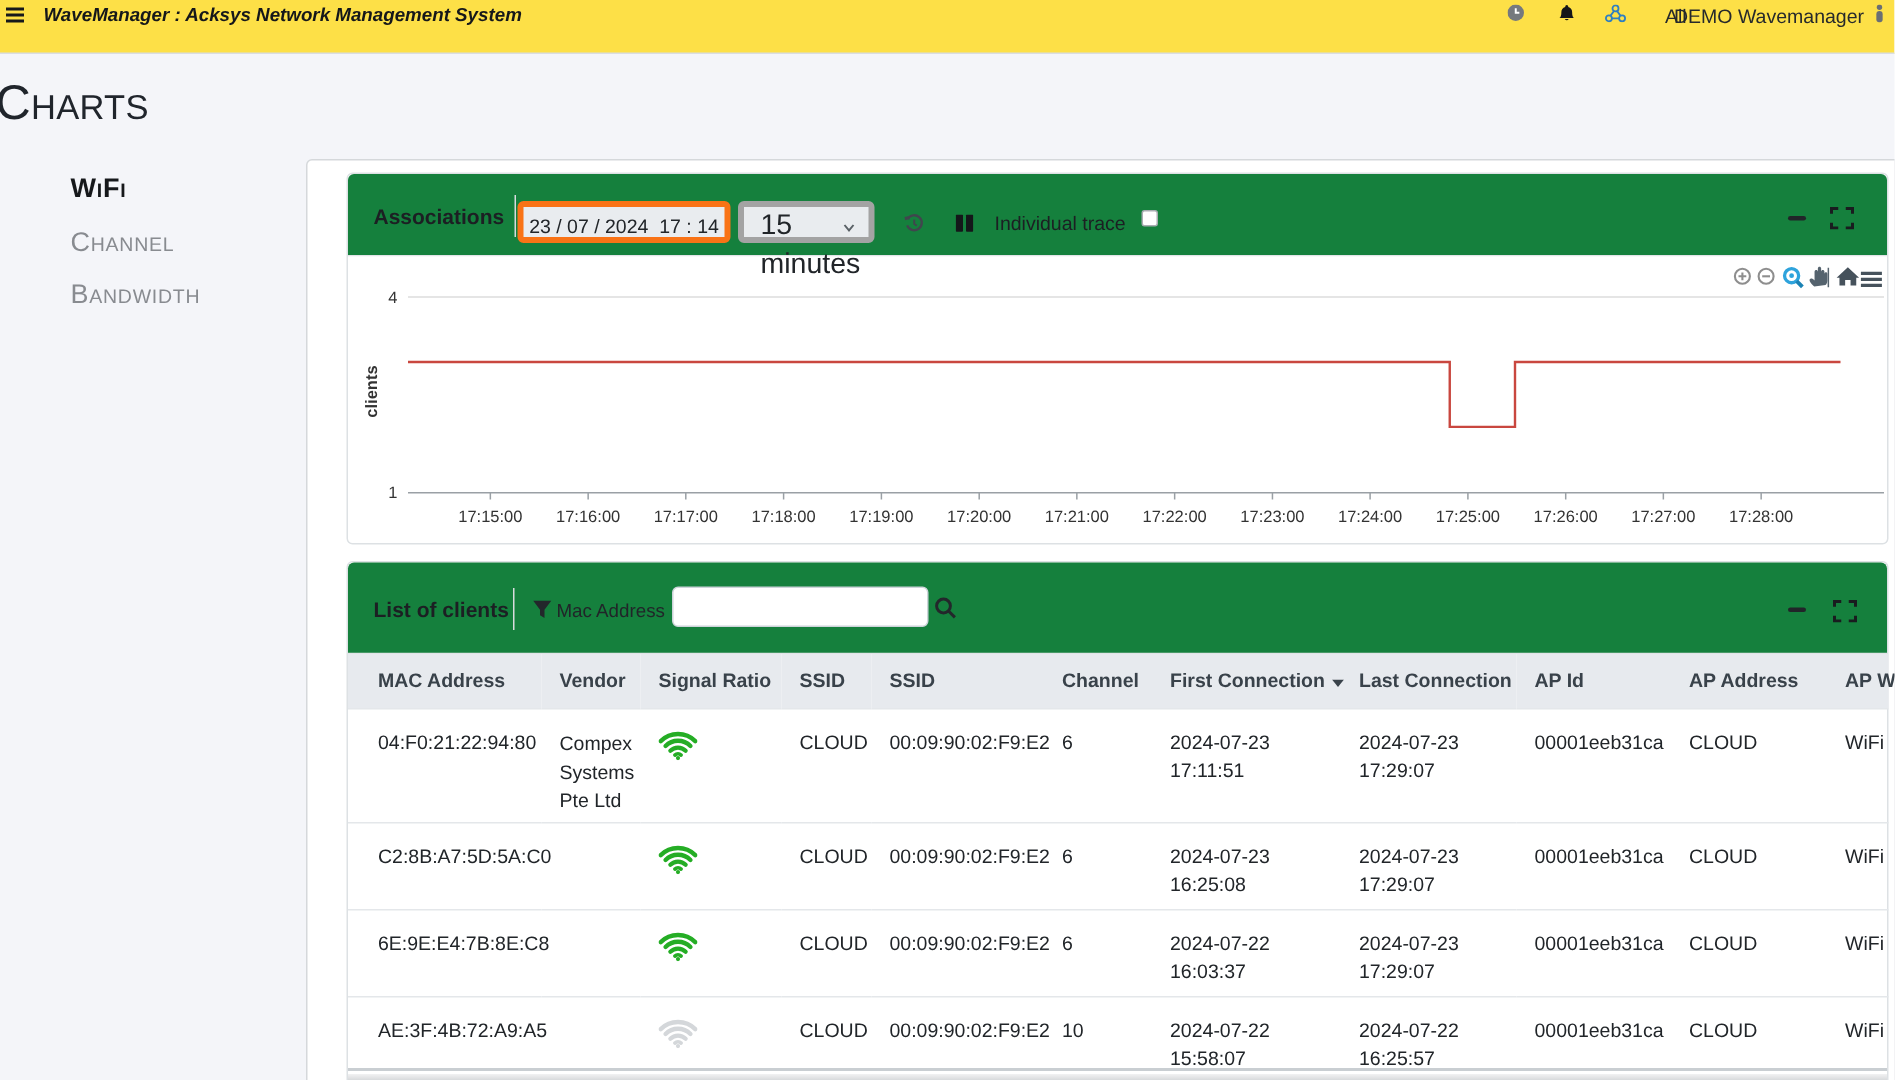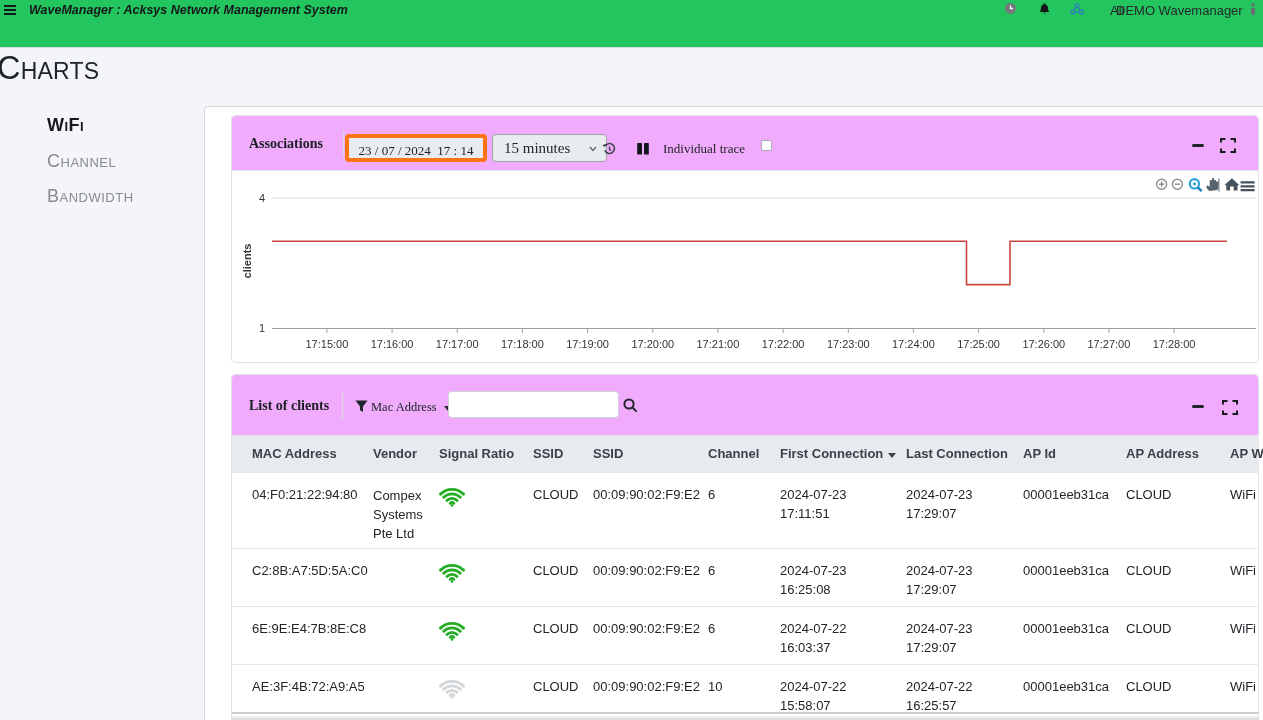--- a/index.html
+++ b/index.html
@@ -1,40 +1,40 @@
 <!DOCTYPE html>
 <html><head>
 <meta charset="utf-8">
 <style>
   * { margin:0; padding:0; box-sizing:border-box; }
   html,body { width:1263px; height:720px; overflow:hidden; }
   body { font-family:"Liberation Sans", sans-serif; background:#f4f5f9; position:relative; color:#212529; }
   
-  .topbar { position:absolute; left:0; top:0; width:1263px; height:48px; background:#22c55e; border-bottom:1px solid #dadde1; }
+  .topbar { position:absolute; left:0; top:0; width:1263px; height:36px; background:#fde047; border-bottom:1px solid #dadde1; }
   .burger { position:absolute; left:4px; top:5px; width:12px; height:10px; }
   .burger div { height:1.6px; background:#16181b; margin-bottom:2.4px; }
   .brand { position:absolute; left:29px; top:3px; font-size:12.5px; font-weight:bold; font-style:italic; color:#15171a; }
   .tb-ico { position:absolute; top:3px; }
   .tb-txt { position:absolute; top:3px; font-size:13px; color:#26292c; }
   
   .h-charts { position:absolute; left:-3px; top:50px; font-size:32.5px; font-variant:small-caps; letter-spacing:0.2px; color:#20252c; font-weight:400; }
   .nav-item { position:absolute; left:47px; font-size:18px; font-variant:small-caps; color:#888b90; letter-spacing:.5px; }
   .nav-item.active { color:#16181b; font-weight:600; }
   
   .panel { position:absolute; left:204px; top:106px; width:1060px; height:620px; background:#fff; border:1px solid #d5d8db; border-radius:4px 0 0 0; }
   
   .card { position:absolute; background:#fff; border:1px solid #dde1e4; border-radius:4px; }
   .card1 { left:231px; top:115px; width:1028px; height:248px; }
   .card2 { left:231px; top:374px; width:1028px; height:352px; }
-  .card-head { position:absolute; left:0; top:0; width:100%; background:#f0abfc; border-bottom:1px solid #e1e4e7; border-radius:4px 4px 0 0;font-family:Liberation Serif, serif; }
+  .card-head { position:absolute; left:0; top:0; width:100%; background:#15803d; border-bottom:1px solid #e1e4e7; border-radius:4px 4px 0 0; }
   .card1 .card-head { height:55px; }
   .card2 .card-head { height:61px; }
   .card-title { position:absolute; left:17px; font-size:14px; font-weight:bold; color:#1c1f23; }
   .dtinput { position:absolute; left:113px; top:18px; width:142px; height:28px; background:#e9ecef; border:4px solid #f97316; border-radius:4px; font-size:13px; color:#212529; text-align:center; line-height:26px; }
-  .select { position:absolute; left:260px; top:18px; width:115px; height:28px; background:#e9ecef; border:1px solid #a3a3a3; border-radius:4px; font-size:15px; color:#212529; line-height:26px; padding-left:11px; }
+  .select { position:absolute; left:260px; top:18px; width:91px; height:28px; background:#e9ecef; border:4px solid #a3a3a3; border-radius:4px; font-size:19px; color:#212529; line-height:26px; padding-left:11px; }
   .itrace { position:absolute; left:431px; top:25px; font-size:13px; color:#1c1f23; }
   .checkbox { position:absolute; left:529px; top:24px; width:11px; height:11px; border:1px solid #a9adb2; background:#fff; border-radius:2px; }
   .vdiv { position:absolute; width:1px; background:#d8dbde; }
   .minus-ico { position:absolute; left:960px; width:12px; height:3.4px; background:#212529; border-radius:2px; }
   
   .filter-lbl { position:absolute; left:139px; top:25px; font-size:12.5px; color:#212529; }
   .search-input { position:absolute; left:216px; top:16px; width:171px; height:27px; background:#fff; border:1px solid #ced4da; border-radius:4px; }
   
   table { position:absolute; left:232px; top:436px; width:1027px; border-collapse:collapse; table-layout:fixed; font-size:13px; color:#212529; }
   th { background:#e7eaee; color:#39424a; font-weight:bold; text-align:left; font-size:13px; }

